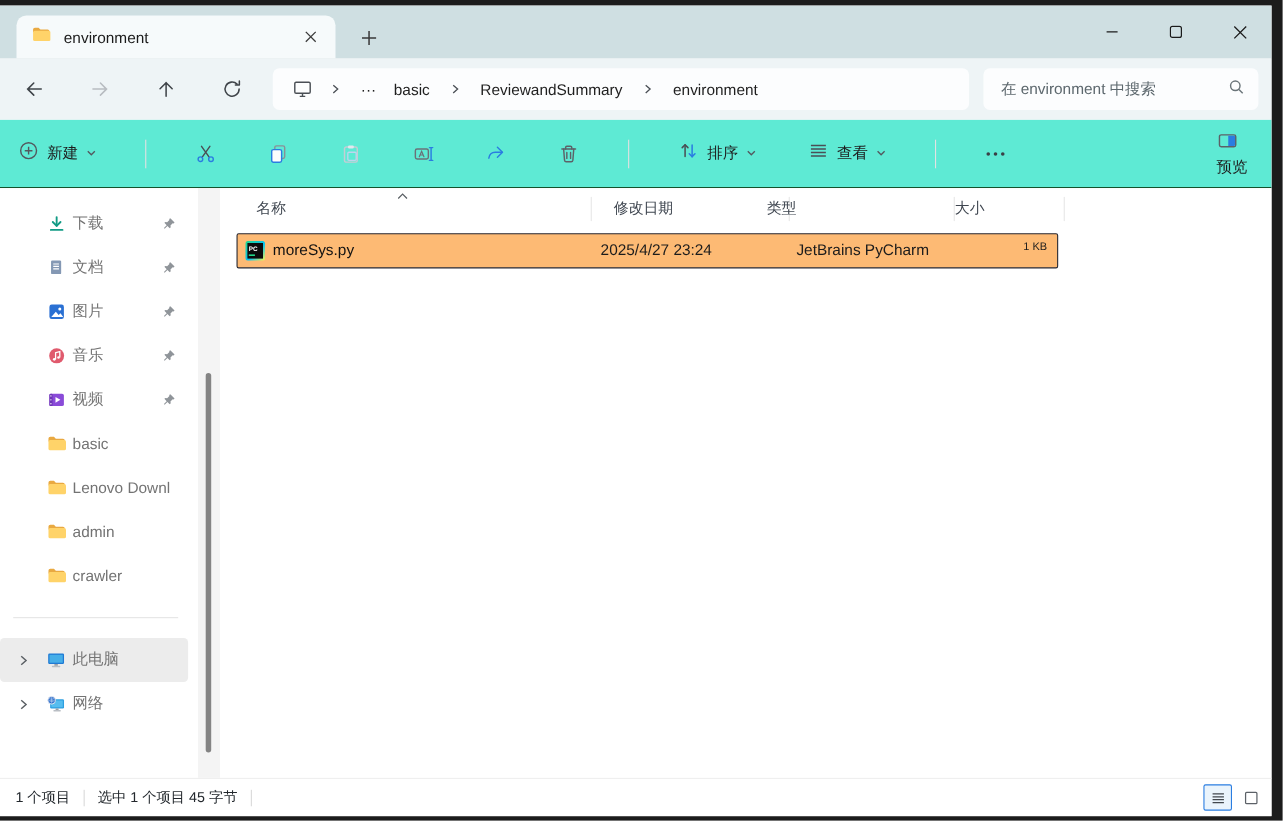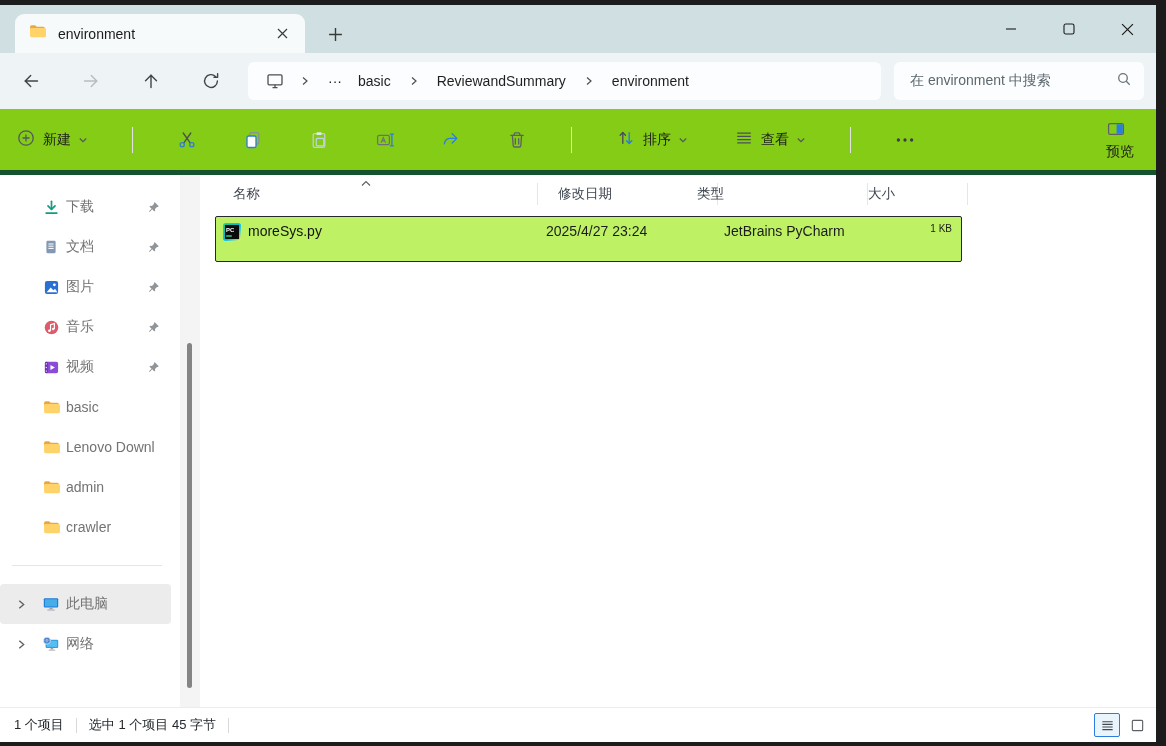--- a/index.html
+++ b/index.html
@@ -37,21 +37,21 @@
   .crumb-icon{width:30px;height:30px;display:flex;align-items:center;justify-content:center;margin-left:4px;}
   .crumb-chevron{width:22px;height:22px;display:flex;align-items:center;justify-content:center;margin:0 4px;}
   .crumb{font-size:14px;color:#1f1f1f;padding:4px 8px;border-radius:4px;white-space:nowrap;}
   .searchbox{
     width:250px;height:38px;background:#fcfdfe;border-radius:6px;margin:0 12px 0 13px;
     display:flex;align-items:center;padding:0 12px 0 16px;box-sizing:border-box;
   }
   .search-text{flex:1;font-size:14px;color:#5d686e;white-space:nowrap;overflow:hidden;}
   
   .toolbar{
-    height:61px;background:#84cc16;border-bottom:5px solid #14532d;
+    height:61px;background:#5eead4;border-bottom:1px solid #14532d;
     display:flex;align-items:center;flex:0 0 auto;gap:26px;
   }
   .tool-group{display:flex;align-items:center;padding:6px 10px;border-radius:4px;}
   .tool-label{font-size:14px;color:#1d1d1d;margin:0 7px;}
   .tool-btn{width:40px;height:40px;display:flex;align-items:center;justify-content:center;border-radius:4px;}
   .tool-divider{width:1px;height:26px;background:#e2e2e2;margin:0 8px;}
   .spacer{flex:1;}
   .preview-group{display:flex;align-items:flex-end;margin-right:22px;flex-direction:column;}
   
   .bodyarea{flex:1;display:flex;min-height:0;}
@@ -66,22 +66,22 @@
   .rail{width:20px;background:#f4f4f4;position:relative;flex:0 0 auto;}
   .rail-thumb{position:absolute;left:7px;width:5px;top:168px;height:345px;background:#848484;border-radius:3px;}
   .main{flex:1;position:relative;background:#fff;min-width:0;}
   
   .cols{position:relative;height:36px;}
   .col-label{position:absolute;top:10px;font-size:13.5px;color:#3f4650;white-space:nowrap;}
   .col-sep{position:absolute;top:8px;width:1px;height:22px;background:#e6e6e6;}
   .sort-caret{position:absolute;top:-1px;left:160px;}
   
   .filerow{
-    position:absolute;left:15px;top:41px;width:747px;height:46px;box-sizing:border-box;
-    background:#bef264;border:1px solid #272730;border-radius:2px;
+    position:absolute;left:15px;top:41px;width:747px;height:32px;box-sizing:border-box;
+    background:#fdba74;border:1px solid #272730;border-radius:2px;
   }
   .filerow .ficon{position:absolute;left:7px;top:6px;width:18px;height:18px;}
   .filerow .fname{position:absolute;left:32px;top:6px;font-size:14px;color:#121212;}
   .filerow .fdate{position:absolute;left:330px;top:6px;font-size:14px;color:#1c1c1c;}
   .filerow .ftype{position:absolute;left:508px;top:6px;font-size:14px;color:#1c1c1c;}
   .filerow .fsize{position:absolute;right:9px;top:6px;font-size:10px;color:#1c1c1c;}
   
   .statusbar{
     height:34px;background:#fff;border-top:1px solid #ececec;
     display:flex;align-items:center;flex:0 0 auto;

